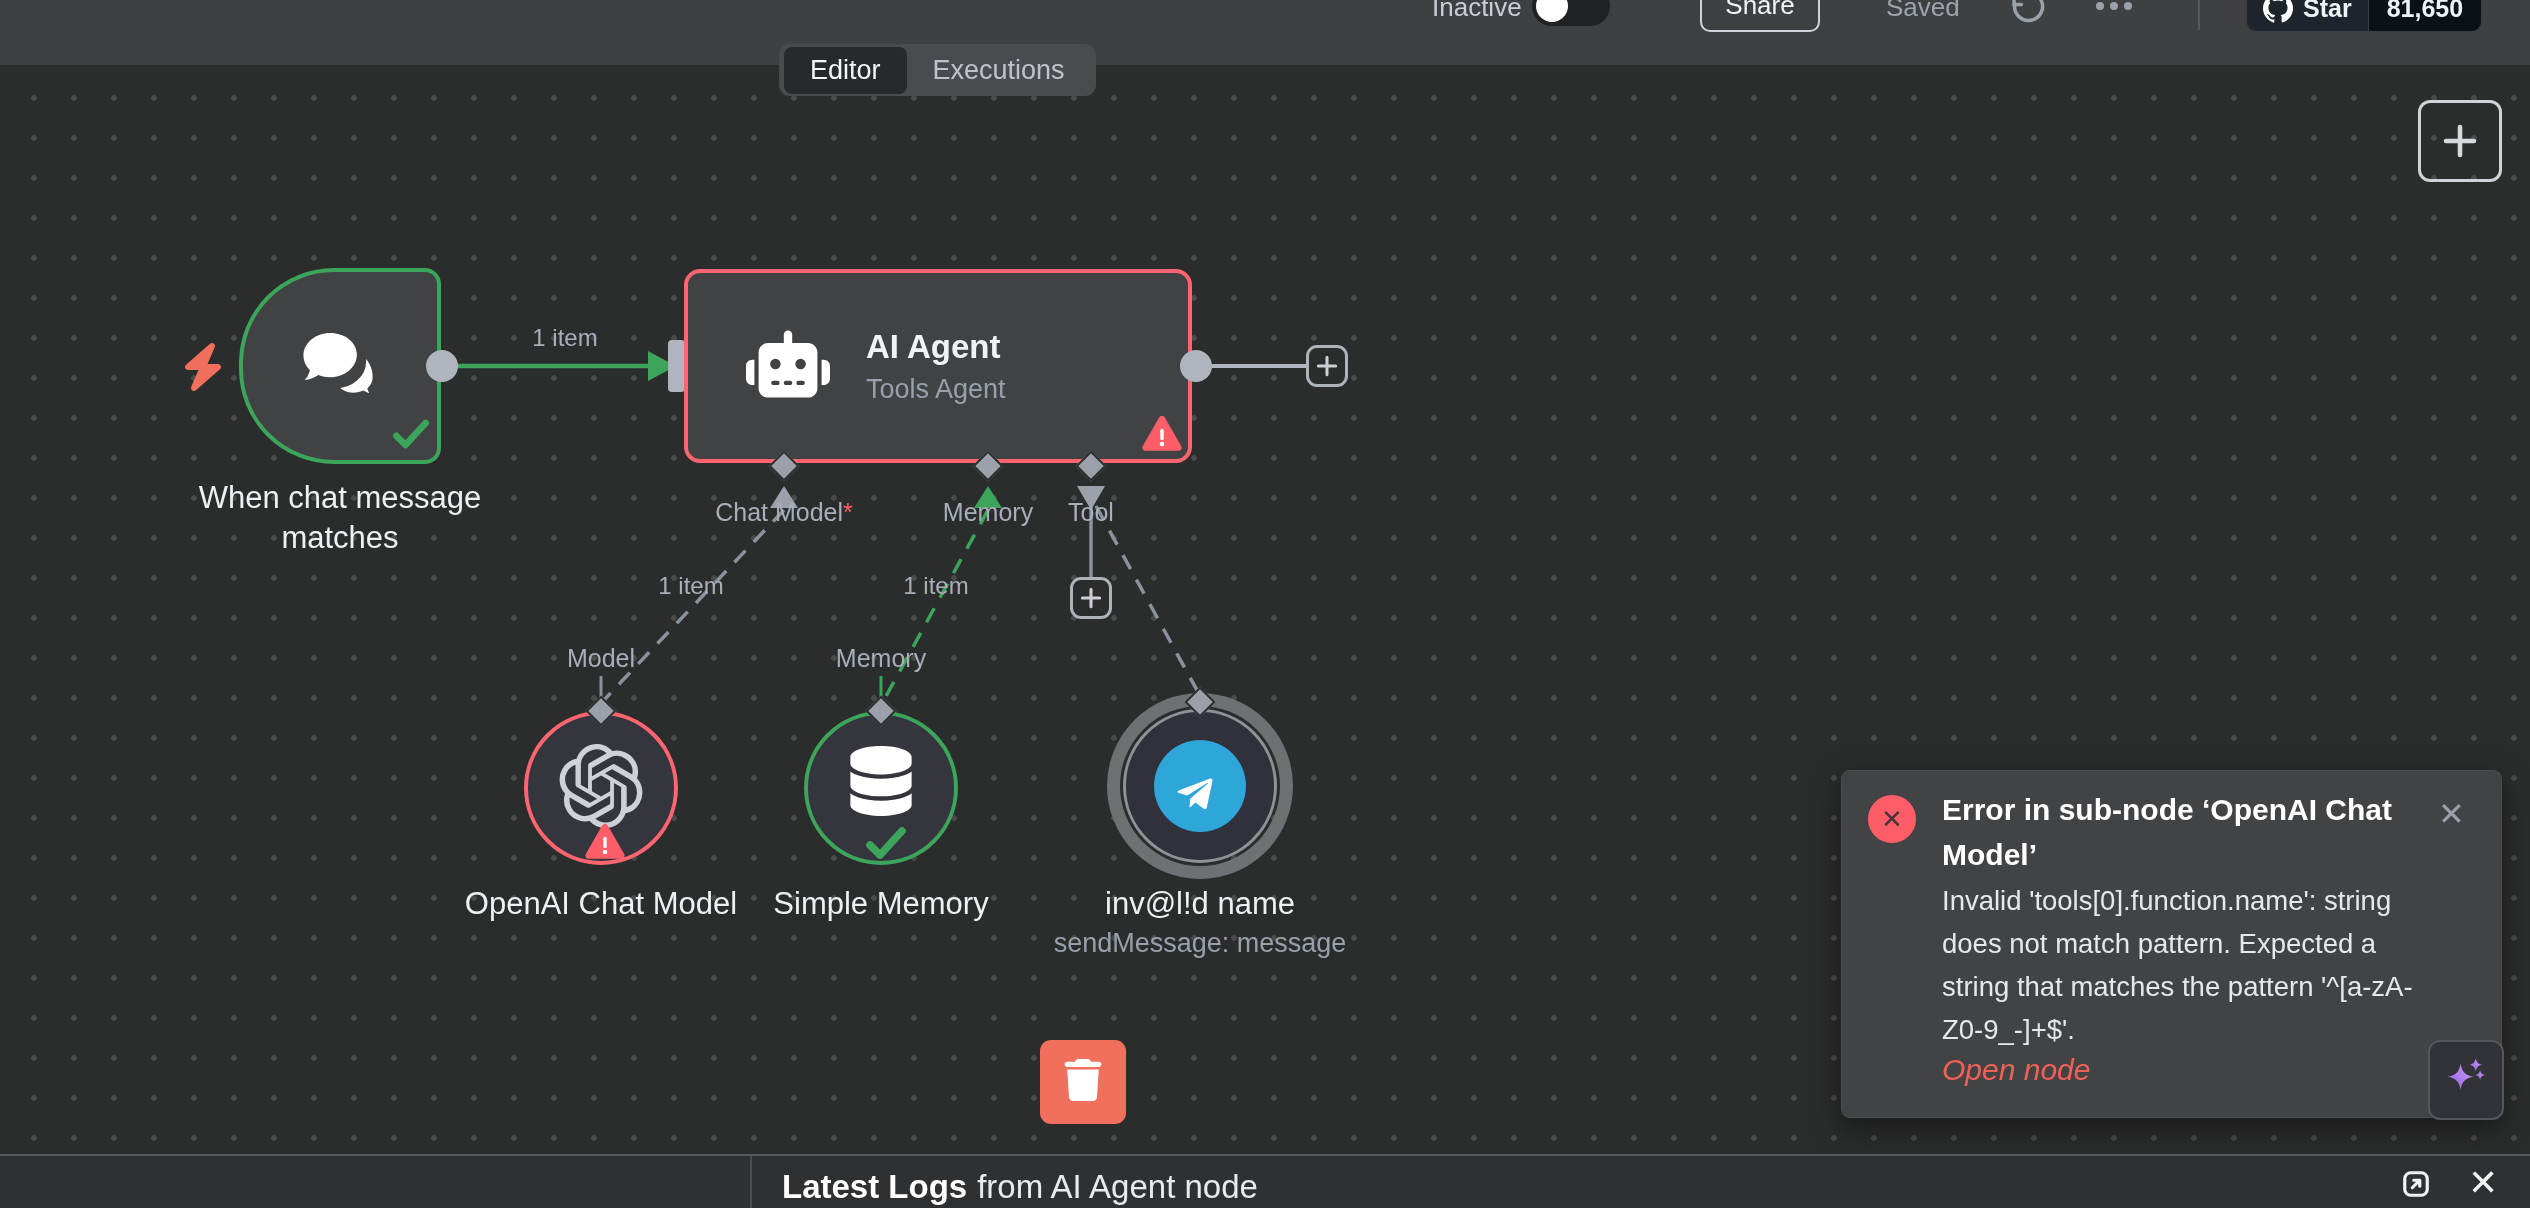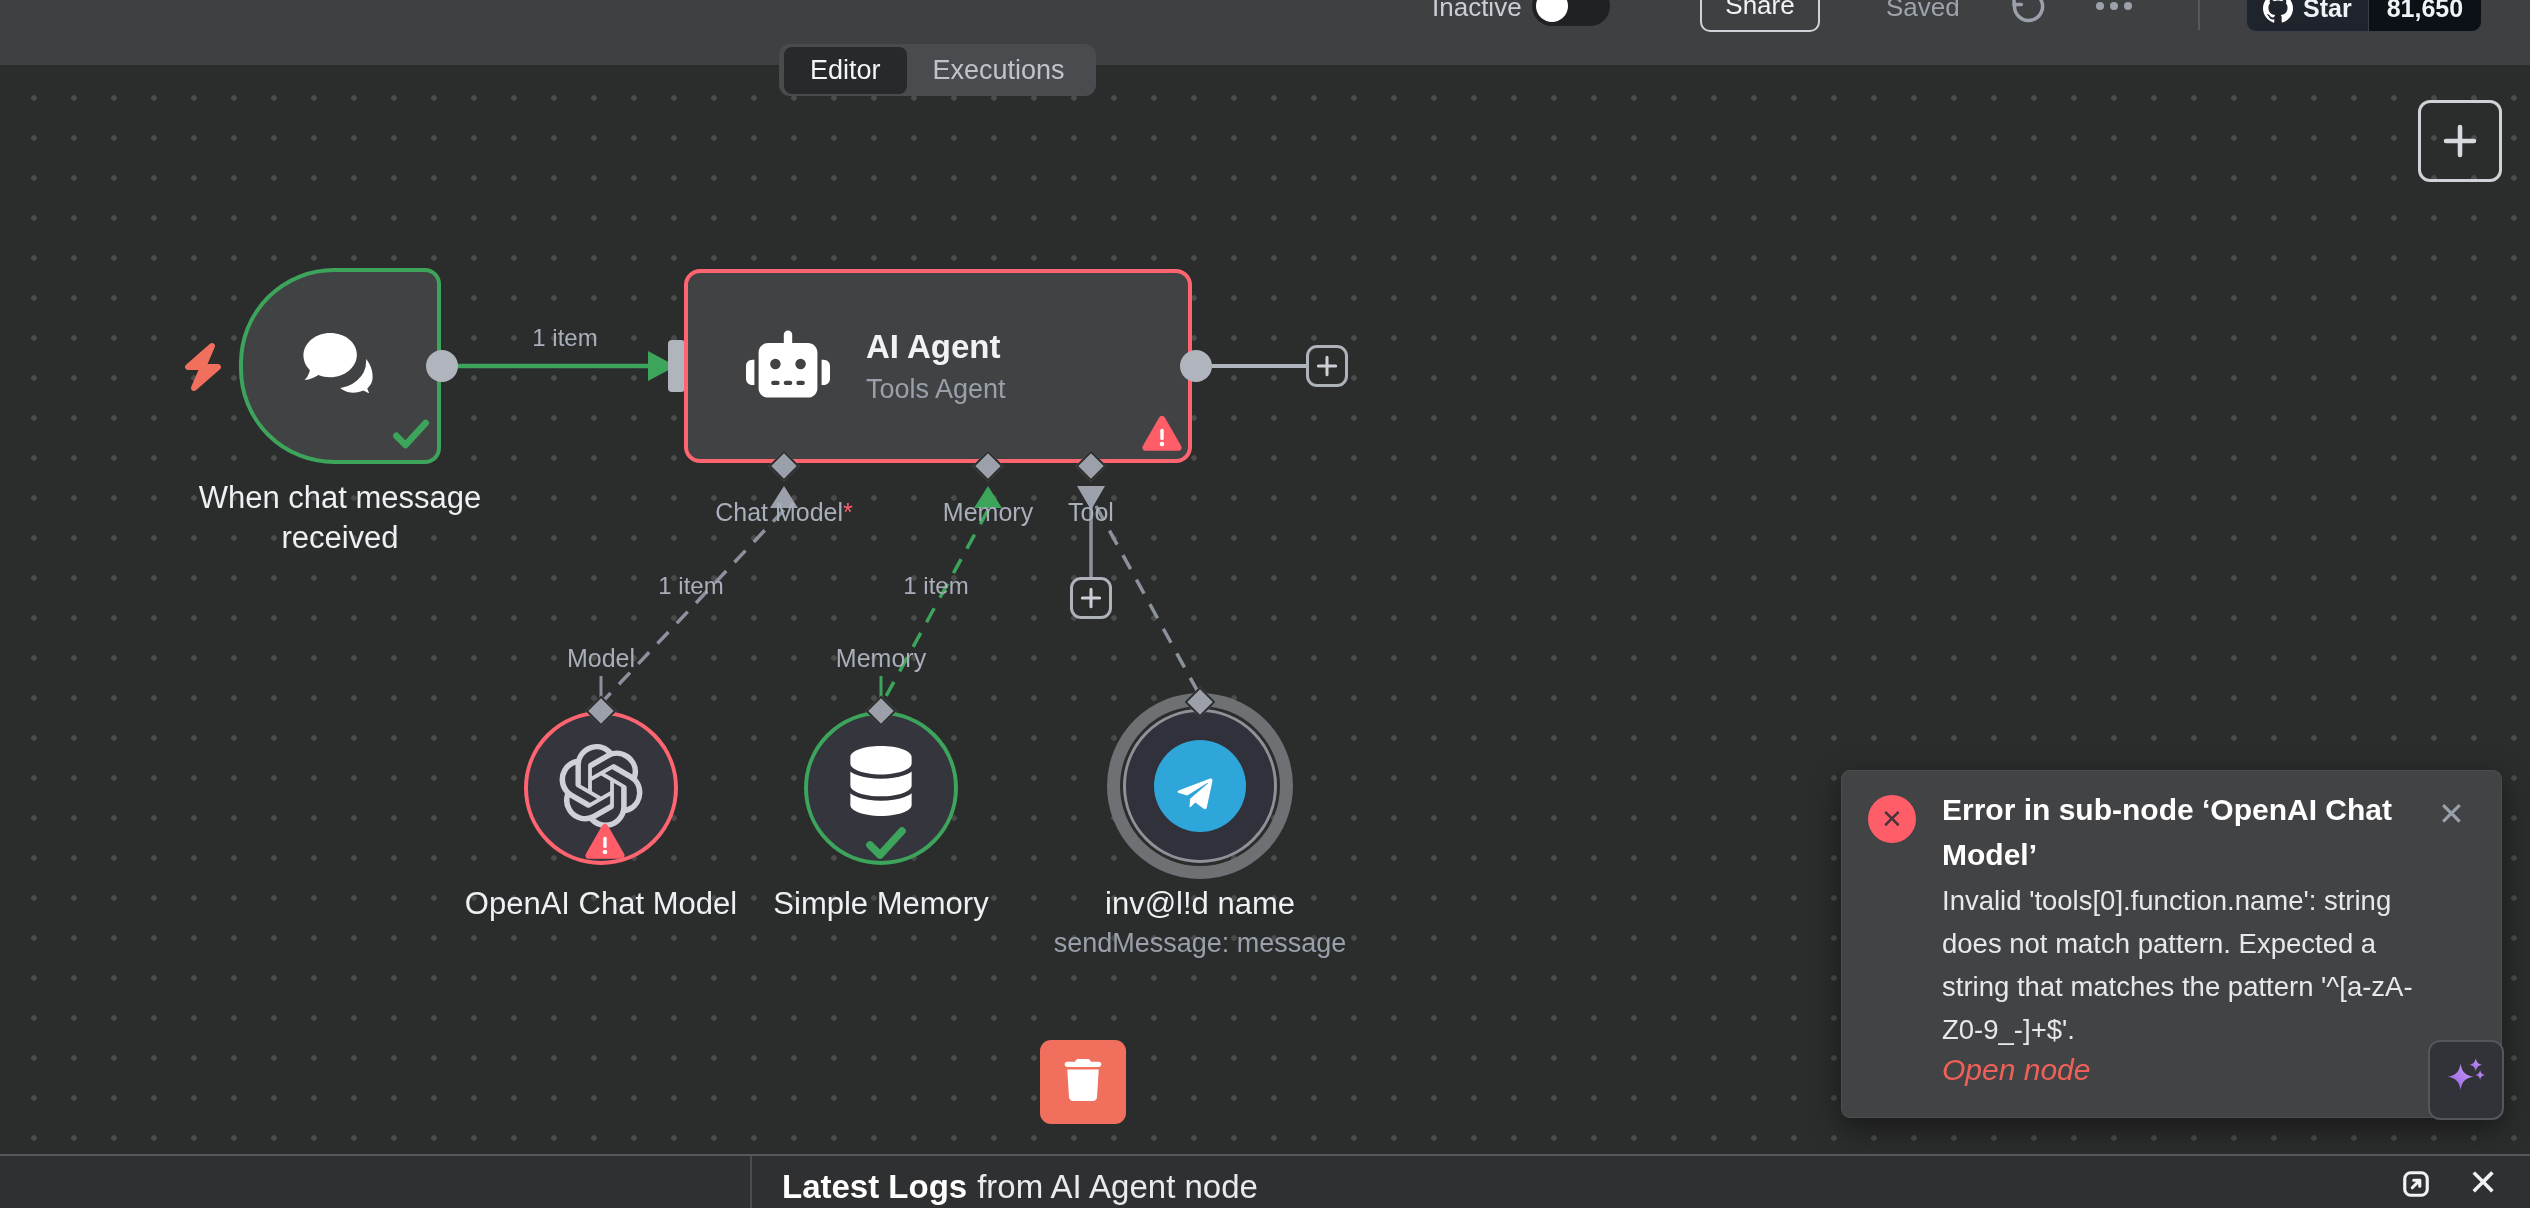--- a/index.html
+++ b/index.html
@@ -155,21 +155,21 @@
       </svg>
     </span>
     <span class="abs" style="left:146px;top:140px;">
       <svg width="44" height="44" viewBox="0 0 24 24" fill="none" stroke="#3ca45b" stroke-width="3.6" stroke-linecap="round" stroke-linejoin="round">
           <path d="M4 13l5 5L20 6"></path>
         </svg>
     </span>
   </div>
   <div class="abs dot-conn" style="left:426px;top:350px;"></div>
   <div class="abs edge-label" style="left:490px;top:324px;width:150px;">1 item</div>
-  <div class="abs node-label" style="left:175px;top:478px;width:330px;">When chat message received</div>
+  <div class="abs node-label" style="left:175px;top:478px;width:330px;">When chat message matches</div>
 
   <div id="agent-node" class="abs">
     <span>
       <svg width="84" height="72" viewBox="0 0 640 512">
           <path fill="#fff" d="M320 0c17.7 0 32 14.3 32 32l0 64 120 0c39.8 0 72 32.2 72 72l0 272c0 39.8-32.2 72-72 72l-304 0c-39.8 0-72-32.2-72-72l0-272c0-39.8 32.2-72 72-72l120 0 0-64c0-17.7 14.3-32 32-32zM208 384c-8.8 0-16 7.2-16 16s7.2 16 16 16l32 0c8.8 0 16-7.2 16-16s-7.2-16-16-16l-32 0zm96 0c-8.8 0-16 7.2-16 16s7.2 16 16 16l32 0c8.8 0 16-7.2 16-16s-7.2-16-16-16l-32 0zm96 0c-8.8 0-16 7.2-16 16s7.2 16 16 16l32 0c8.8 0 16-7.2 16-16s-7.2-16-16-16l-32 0zM264 256a40 40 0 1 0 -80 0 40 40 0 1 0 80 0zm152 40a40 40 0 1 0 0-80 40 40 0 1 0 0 80zM48 224l16 0 0 192-16 0c-26.5 0-48-21.5-48-48l0-96c0-26.5 21.5-48 48-48zm544 0c26.5 0 48 21.5 48 48l0 96c0 26.5-21.5 48-48 48l-16 0 0-192 16 0z"></path>
         </svg>
     </span>
     <span>
       <div id="agent-title">AI Agent</div>
       <div id="agent-sub">Tools Agent</div>

